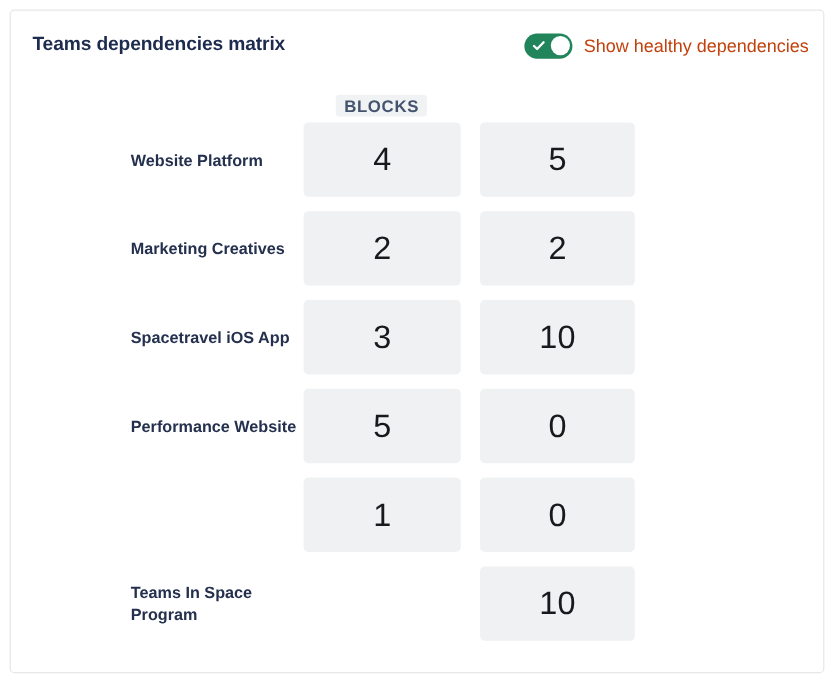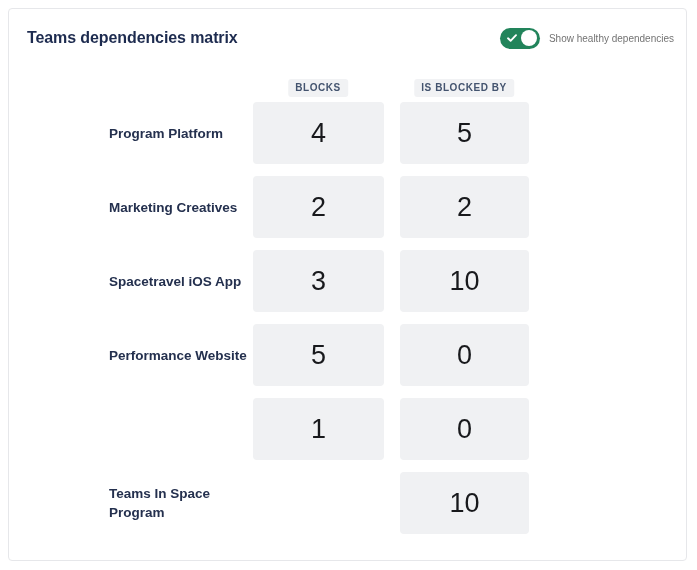--- a/index.html
+++ b/index.html
@@ -75,22 +75,22 @@
   .toggle .check {
     position: absolute;
     left: 6px;
     top: 4px;
     width: 12px;
     height: 12px;
   }
   .toggle .check svg { display: block; }
 
   .toggle-label {
-    font-size: 10px;
-    color: #737373;
+    font-size: 15px;
+    color: #c2410c;
     white-space: nowrap;
   }
 
   
   .matrix {
     position: absolute;
     left: 0;
     top: 58px;
     right: 0;
     bottom: 0;
@@ -105,21 +105,21 @@
   }
   .chip {
     position: absolute;
     top: 0;
     height: 18px;
     line-height: 18px;
     padding: 0 7px;
     background: #f1f2f4;
     border-radius: 3px;
     color: #44546f;
-    font-size: 10px;
+    font-size: 14px;
     font-weight: bold;
     letter-spacing: 0.55px;
     text-transform: uppercase;
     white-space: nowrap;
     transform: translateX(-50%);
     text-align: center;
   }
   .chip.c0 { left: 309px; }
   .chip.c1 { left: 455px; }
 
@@ -185,27 +185,26 @@
         <span class="knob"></span>
       </div>
       <div class="toggle-label">Show healthy dependencies</div>
     </div>
   </div>
 
   <div class="matrix">
 
     <div class="col-headers">
       <div class="chip c0">BLOCKS</div>
-      <div class="chip c1">IS BLOCKED BY</div>
     </div>
 
     <div class="rows">
 
       <div class="row">
-        <div class="row-label">Program Platform</div>
+        <div class="row-label">Website Platform</div>
         <div class="cell c0">4</div>
         <div class="cell c1">5</div>
       </div>
 
       <div class="row">
         <div class="row-label">Marketing Creatives</div>
         <div class="cell c0">2</div>
         <div class="cell c1">2</div>
       </div>
 

